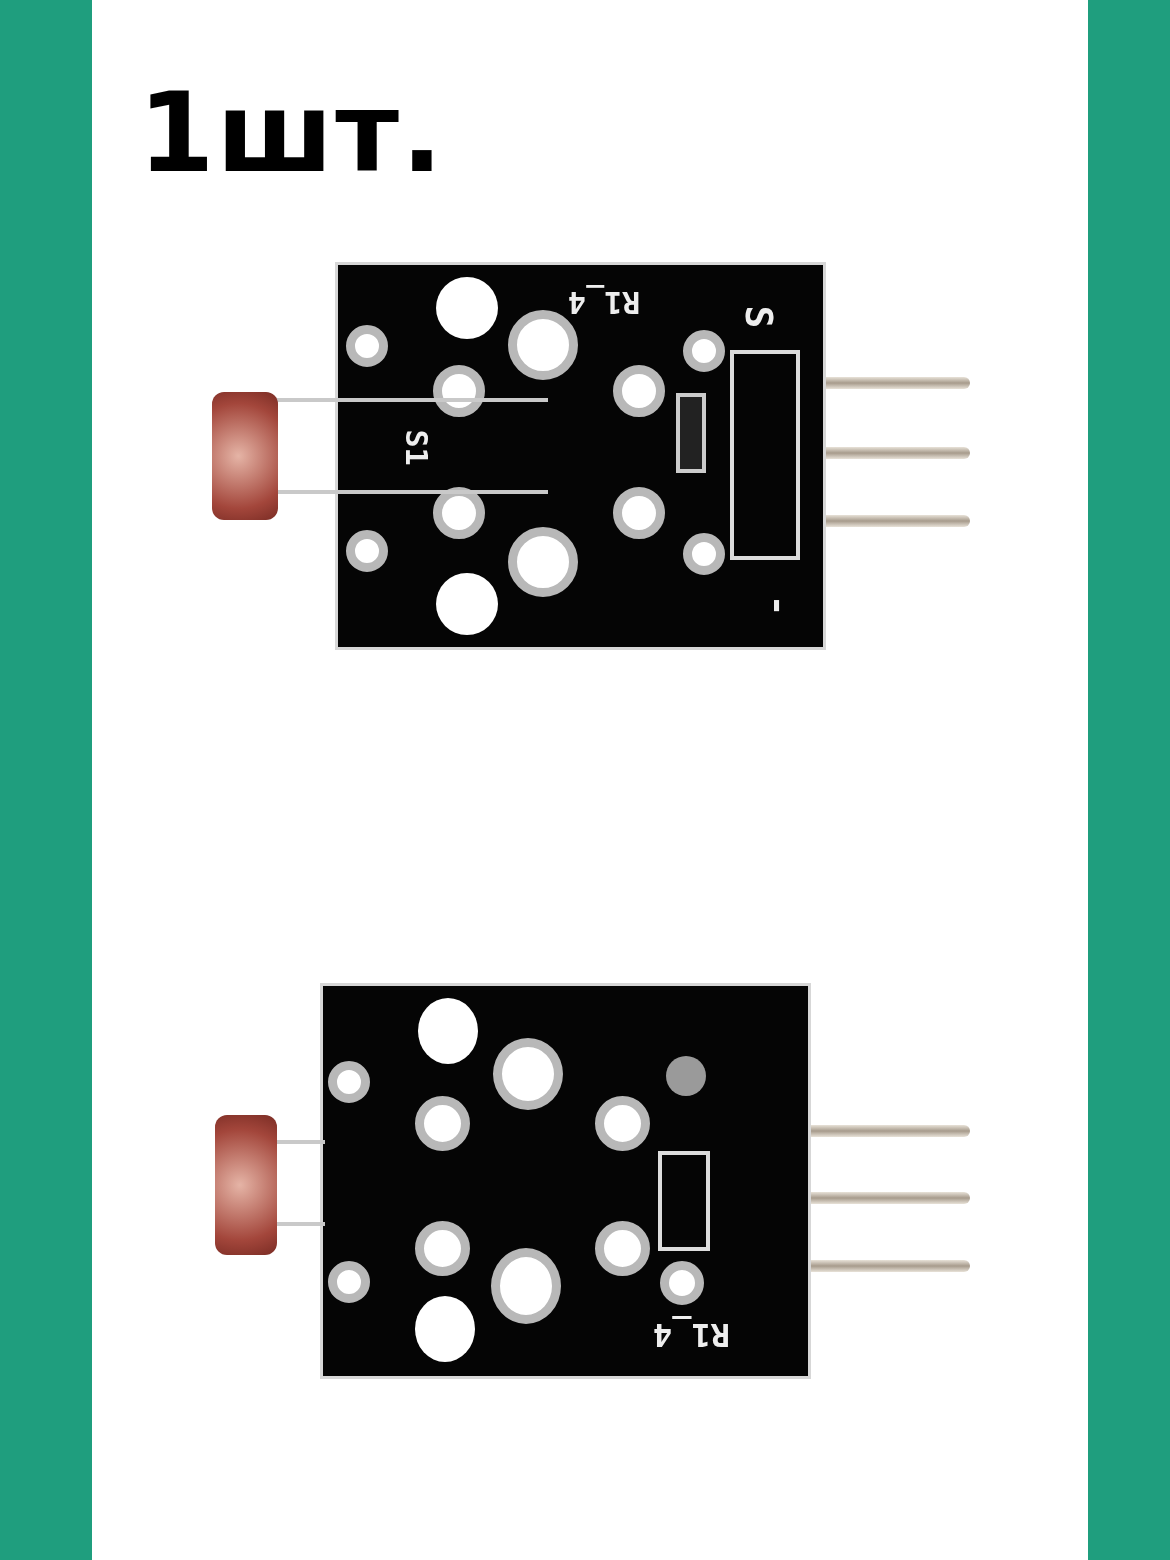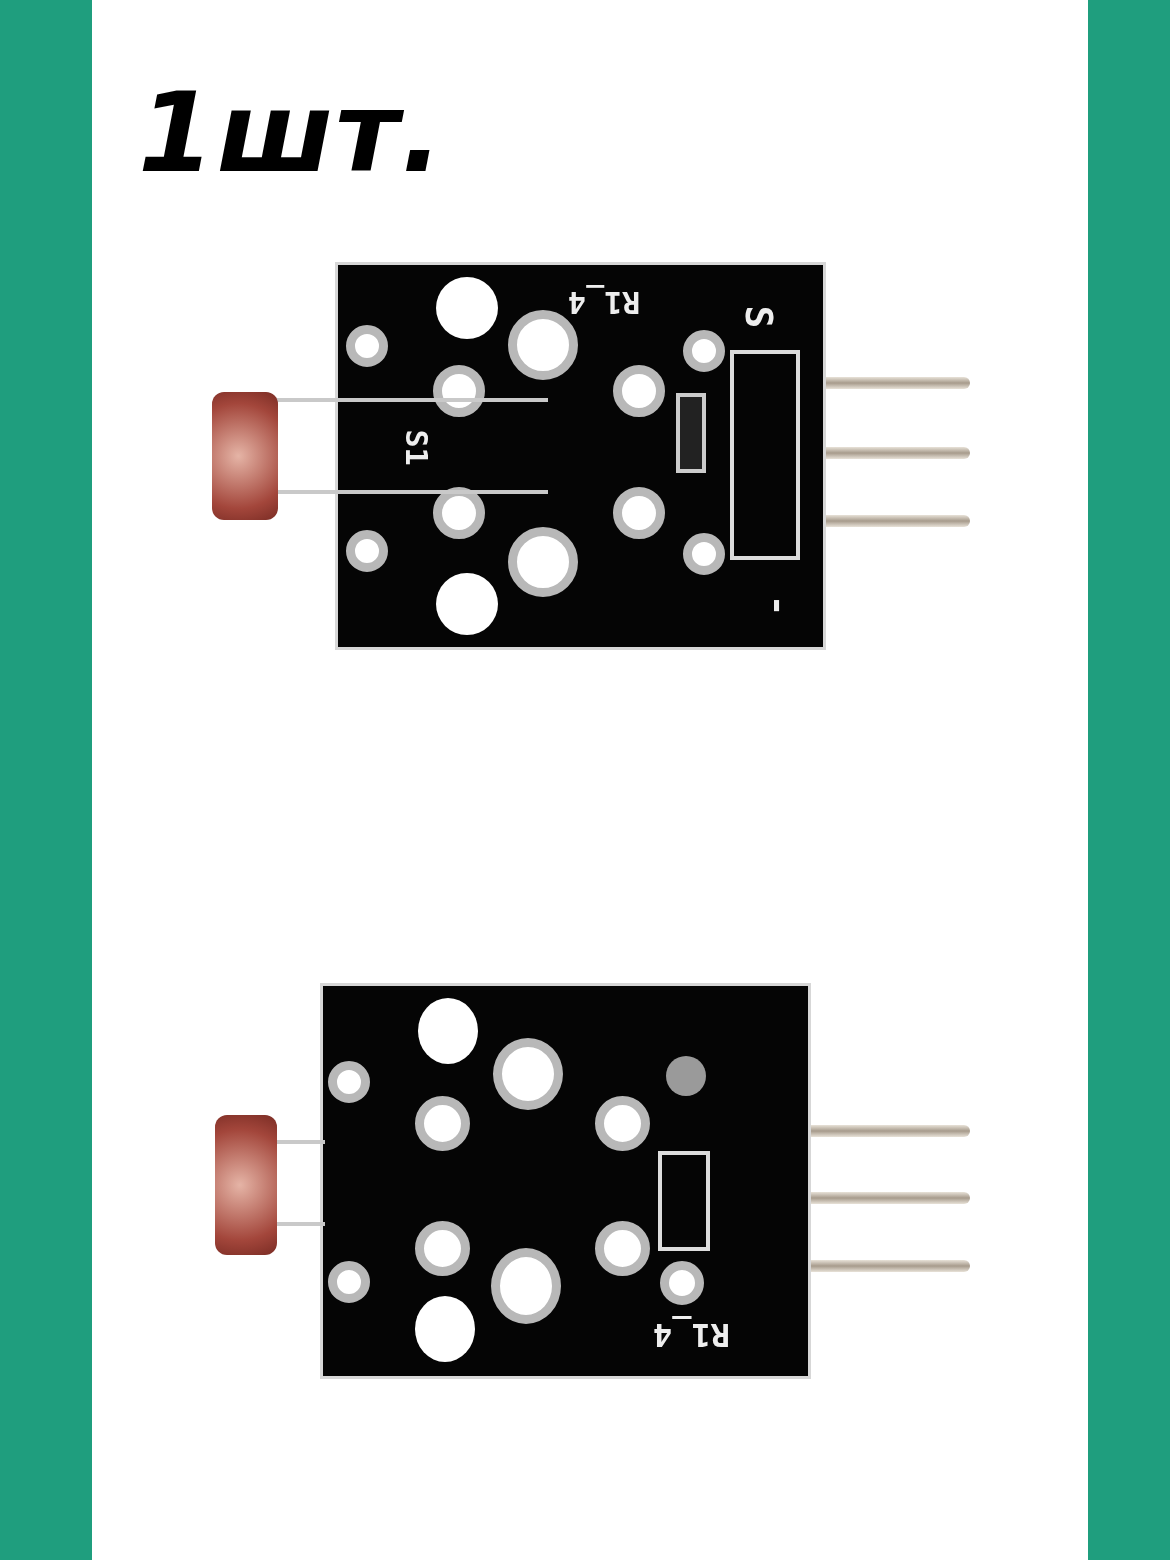--- a/index.html
+++ b/index.html
@@ -1,20 +1,20 @@
 <!DOCTYPE html>
 <html><head>
 <meta charset="utf-8">
 <style>
   html,body{margin:0;padding:0;}
   body{width:1170px;height:1560px;position:relative;overflow:hidden;background:#ffffff;font-family:"DejaVu Sans",sans-serif;}
   .strip{position:absolute;top:0;height:1560px;background:#1f9e7e;}
   .strip.left{left:0;width:92px;}
   .strip.right{left:1088px;width:82px;}
-  .title{position:absolute;left:138px;top:78px;font-size:110px;font-weight:bold;color:#000;letter-spacing:2px;font-family:"DejaVu Sans",sans-serif;line-height:1;font-style:italic;}
+  .title{position:absolute;left:138px;top:78px;font-size:110px;font-weight:bold;color:#000;letter-spacing:2px;font-family:"DejaVu Sans",sans-serif;line-height:1;}
   .board{position:absolute;background:#050505;border:3px solid #d7d7d7;}
   .pin{position:absolute;height:12px;border-radius:0 6px 6px 0;background:linear-gradient(#e8e2d8,#a79b8c,#e8e2d8);}
   .hole{position:absolute;border-radius:50%;background:#fff;}
   .pad{position:absolute;border-radius:50%;background:#fff;border:9px solid #b8b8b8;box-sizing:border-box;}
   .silk{position:absolute;color:#eee;font-weight:bold;font-family:"DejaVu Sans Mono",monospace;}
   .ldr{position:absolute;border-radius:12px;background:radial-gradient(circle at 40% 50%,#e5b4a6,#a3463b 70%,#7a2c24);}
   .lead{position:absolute;height:4px;background:#c9c9c9;}
 </style>
 </head>
 <body>

